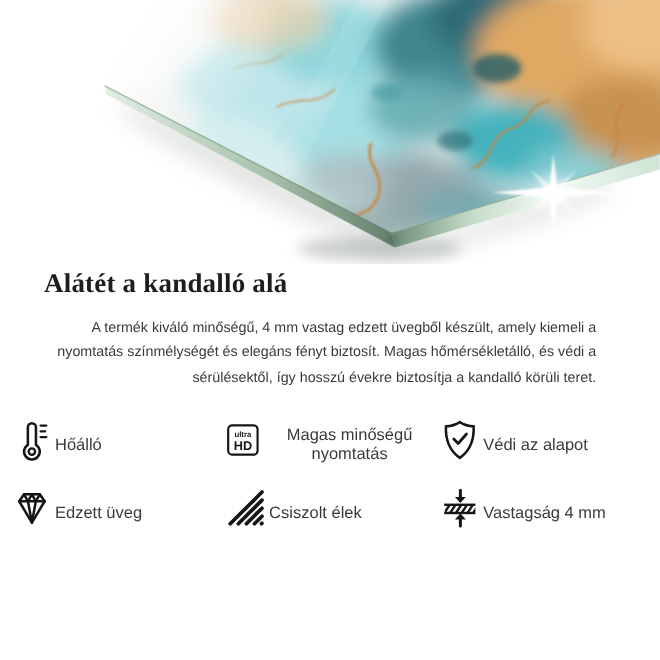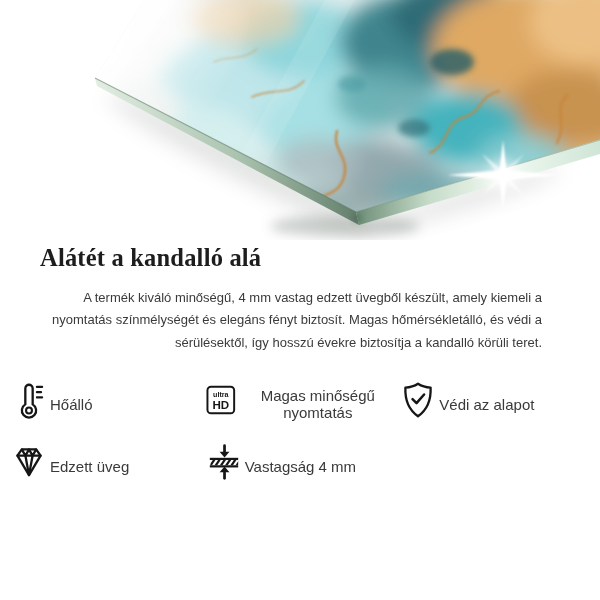--- a/index.html
+++ b/index.html
@@ -185,20 +185,32 @@
       <g class="ico" stroke-width="2">
         <path d="M13.2 8 L9 14 L20 32.5 L31 14 L26.8 8 Z"></path>
         <path d="M9 14 L31 14"></path>
         <path d="M13.2 8 L16.6 14 L20 8 L23.4 14 L26.8 8"></path>
         <path d="M16.6 14 L20 32.5 L23.4 14"></path>
       </g>
     </svg>
     <div class="feature-label">Edzett üveg</div>
   </div>
 
+  <div class="feature">
+    <svg viewBox="0 0 40 40">
+      <g stroke="#161616" stroke-width="3.2" stroke-linecap="round">
+        <line x1="6" y1="33.5" x2="33.5" y2="6"></line>
+        <line x1="13" y1="33.5" x2="33.5" y2="13"></line>
+        <line x1="20" y1="33.5" x2="33.5" y2="20"></line>
+        <line x1="27" y1="33.5" x2="33.5" y2="27"></line>
+        <line x1="33" y1="33.5" x2="33.5" y2="33"></line>
+      </g>
+    </svg>
+    <div class="feature-label">Csiszolt élek</div>
+  </div>
 
   <div class="feature">
     <svg viewBox="0 0 40 40">
       <defs>
         <clipPath id="hatchClip">
             <rect x="7" y="18" width="26.5" height="5.2"></rect>
           </clipPath>
       </defs>
       <g fill="#161616">
         <rect x="6.5" y="16" width="27" height="2.1"></rect>

